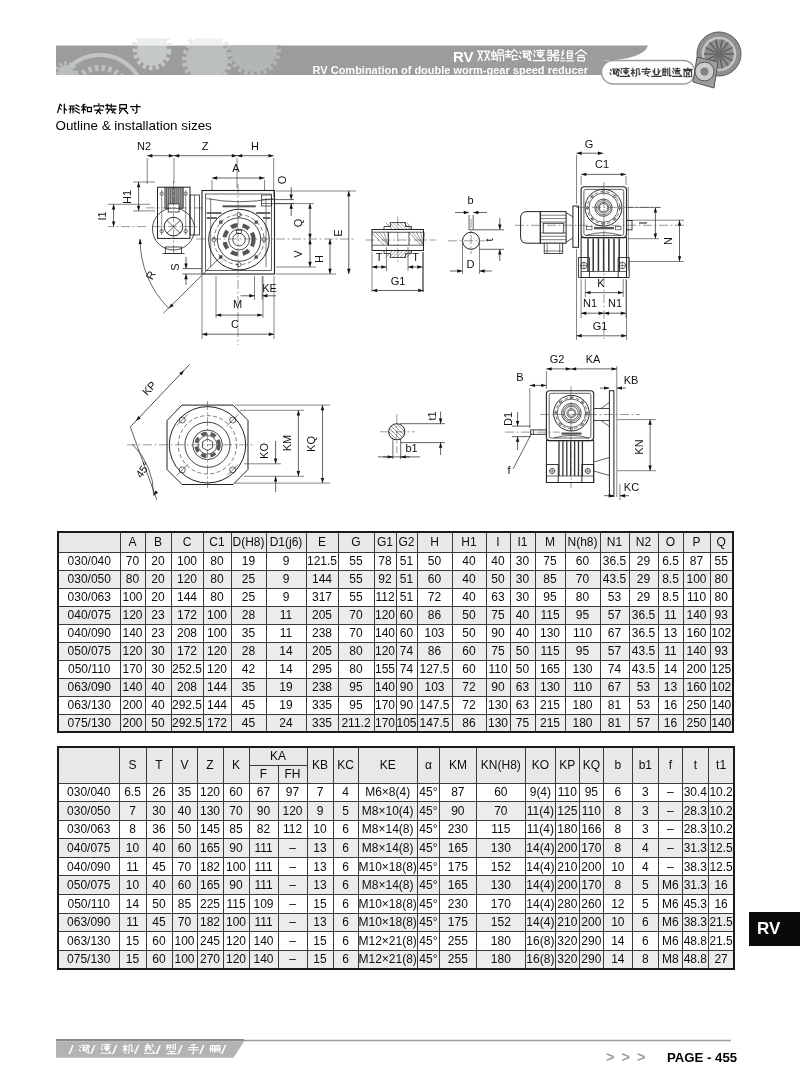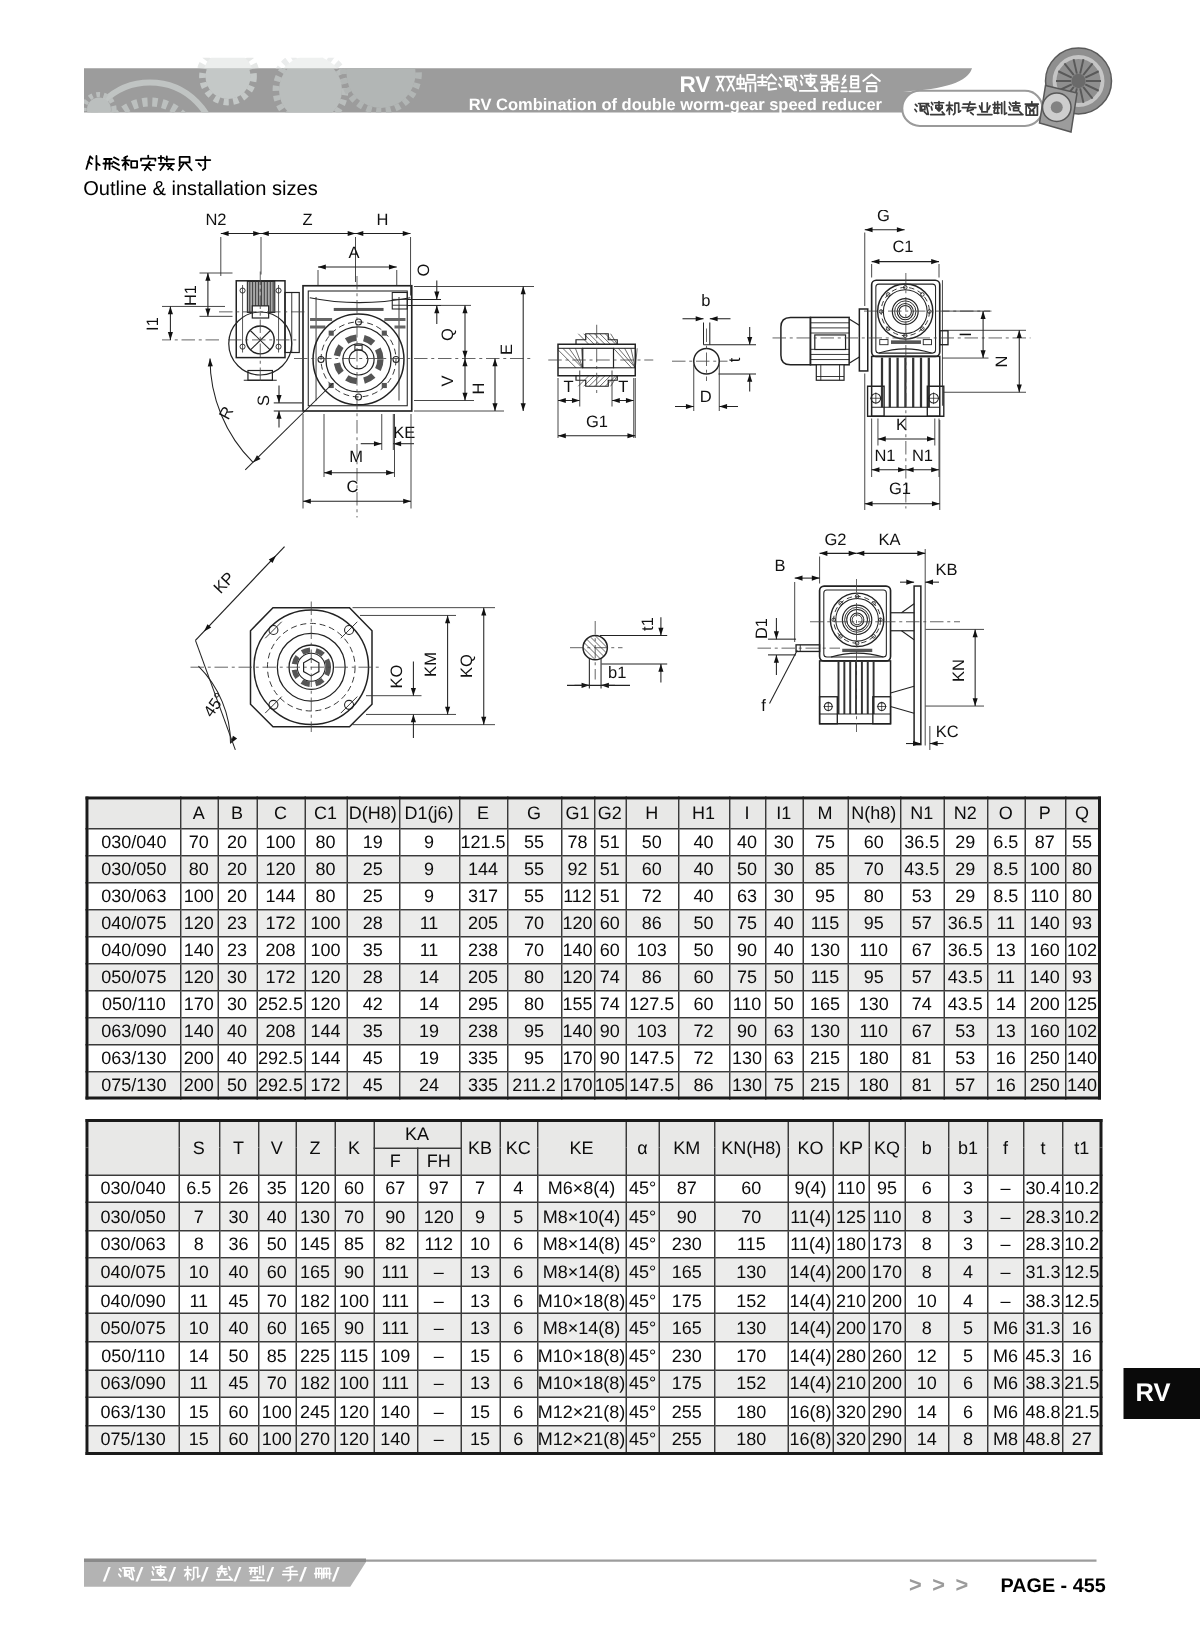--- a/index.html
+++ b/index.html
@@ -1080,21 +1080,21 @@
         <td>82</td>
         <td>112</td>
         <td>10</td>
         <td>6</td>
         <td>M8×14(8)</td>
         <td>45°</td>
         <td>230</td>
         <td>115</td>
         <td>11(4)</td>
         <td>180</td>
-        <td>173</td>
+        <td>166</td>
         <td>8</td>
         <td>3</td>
         <td>–</td>
         <td>28.3</td>
         <td>10.2</td>
       </tr>
       <tr class="alt" style="height:18.6px">
         <td>040/075</td>
         <td>10</td>
         <td>40</td>

